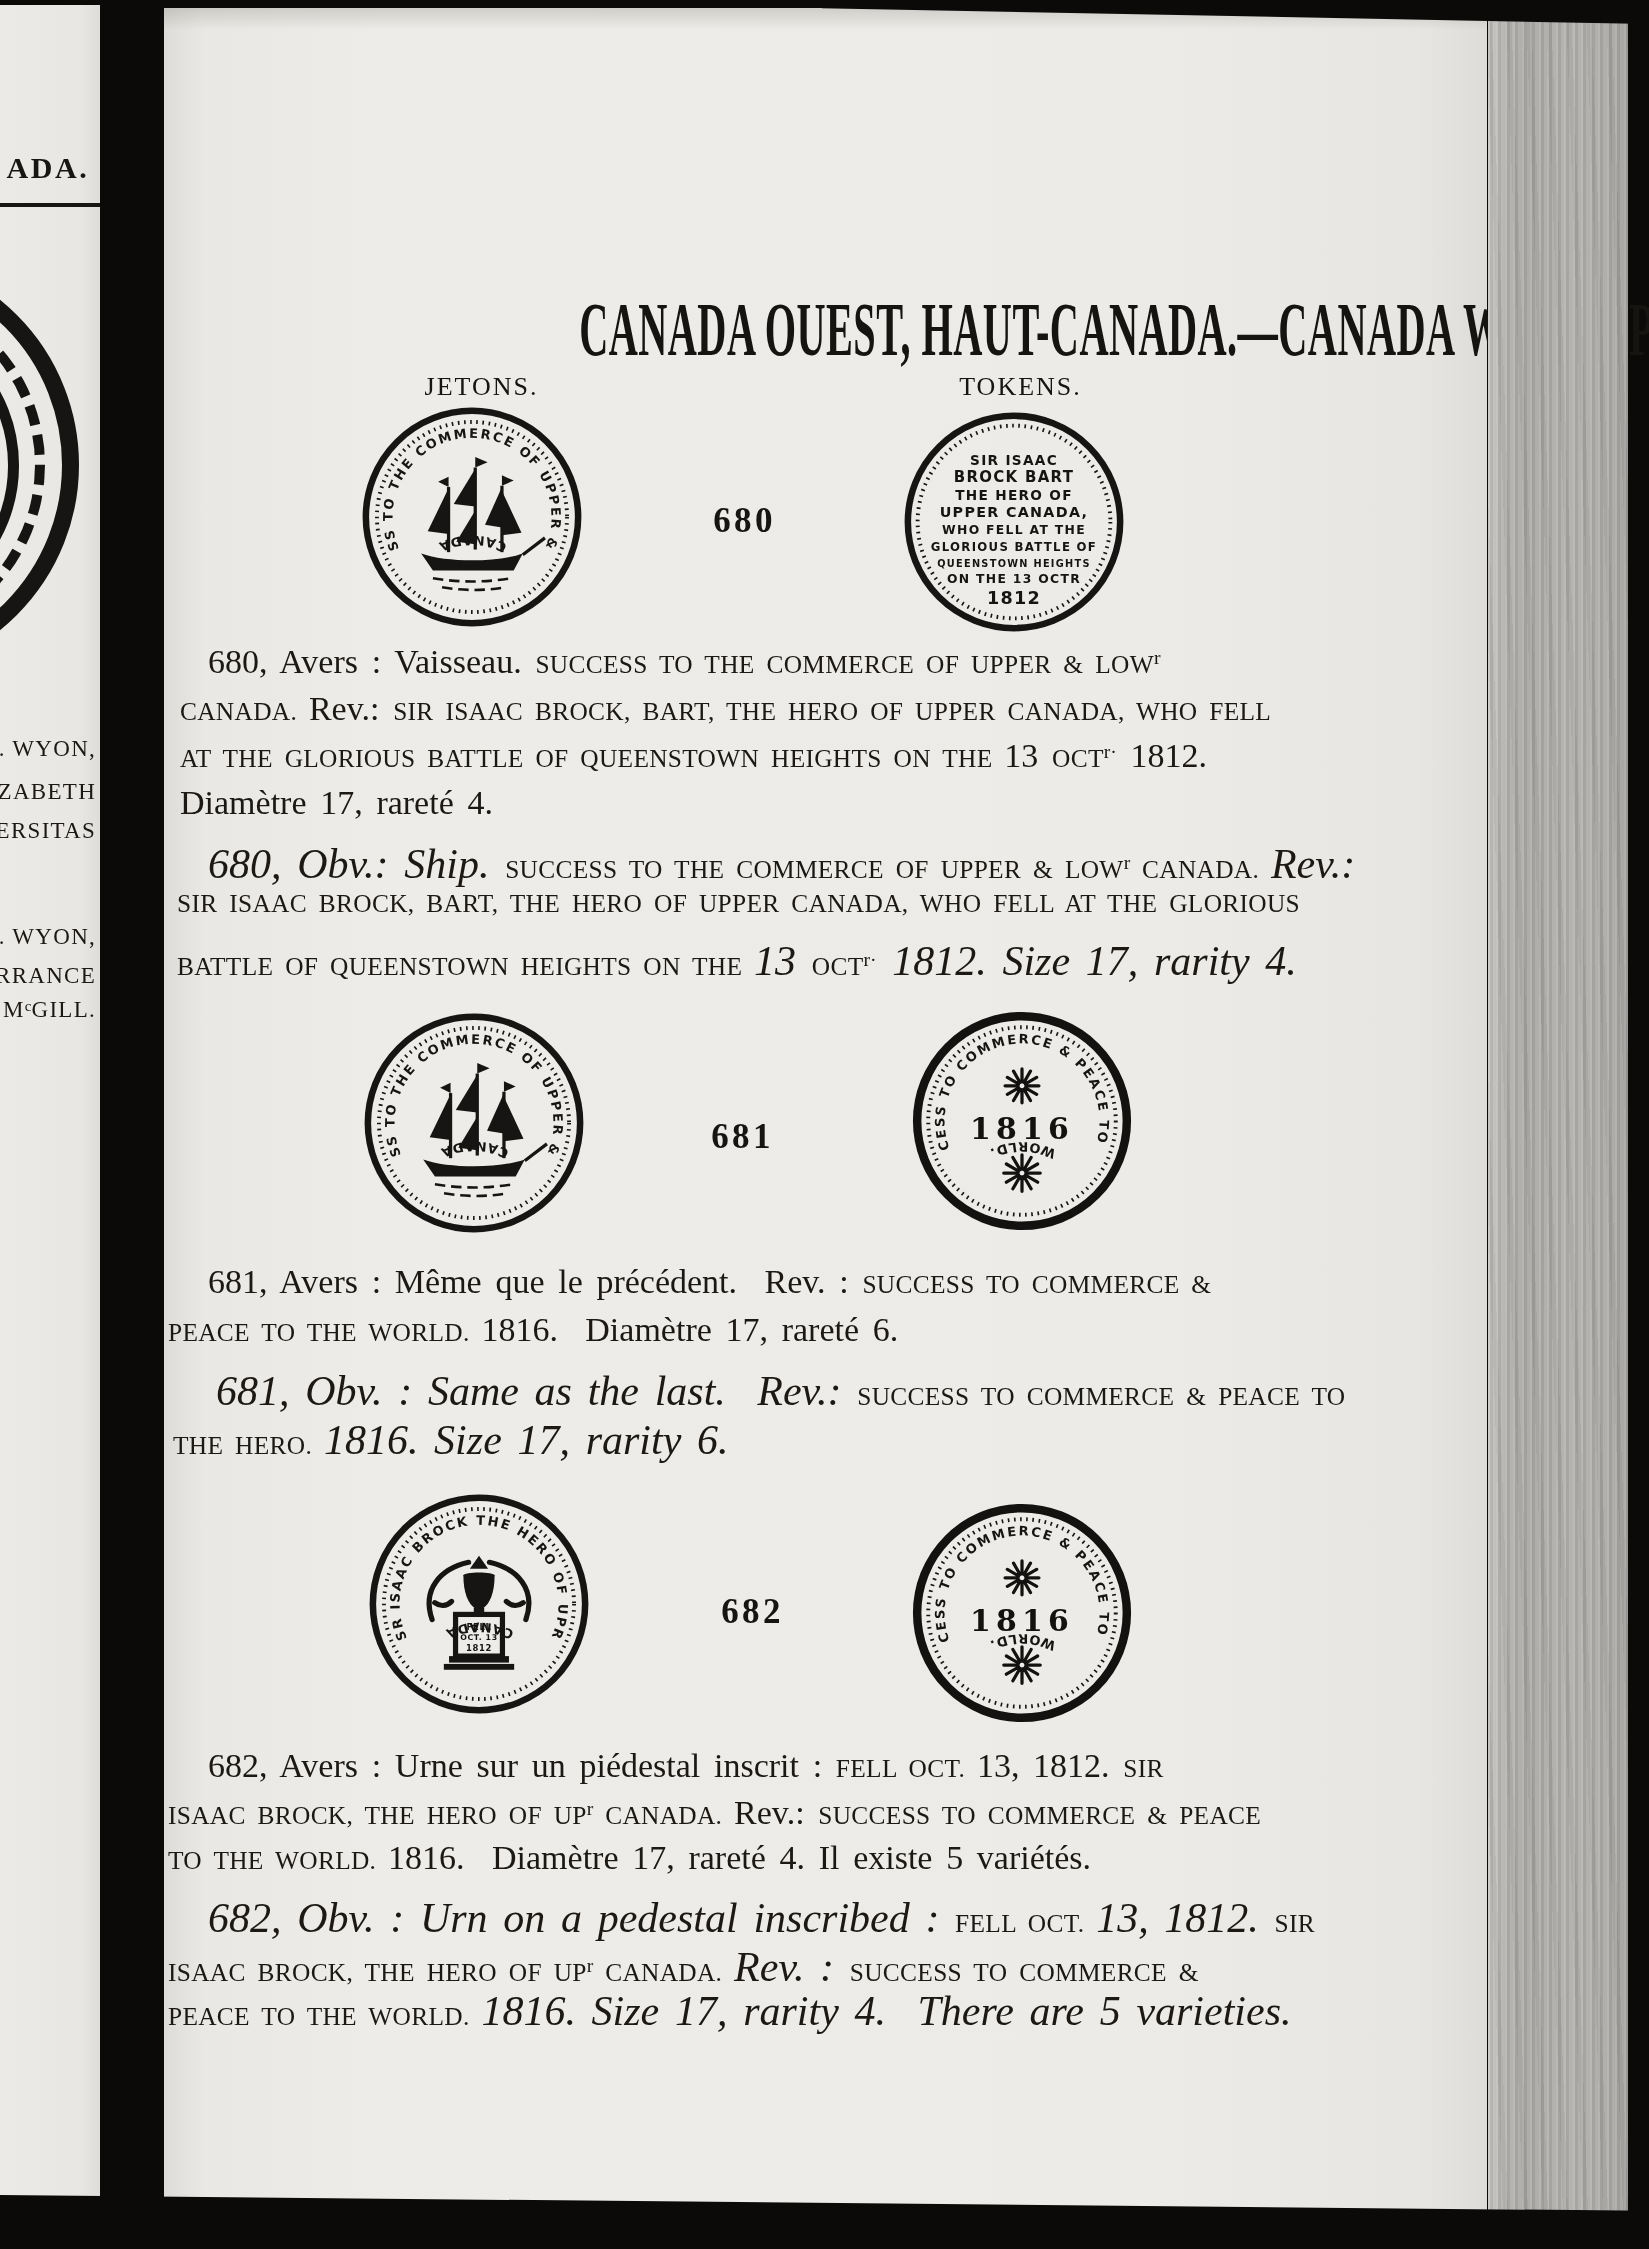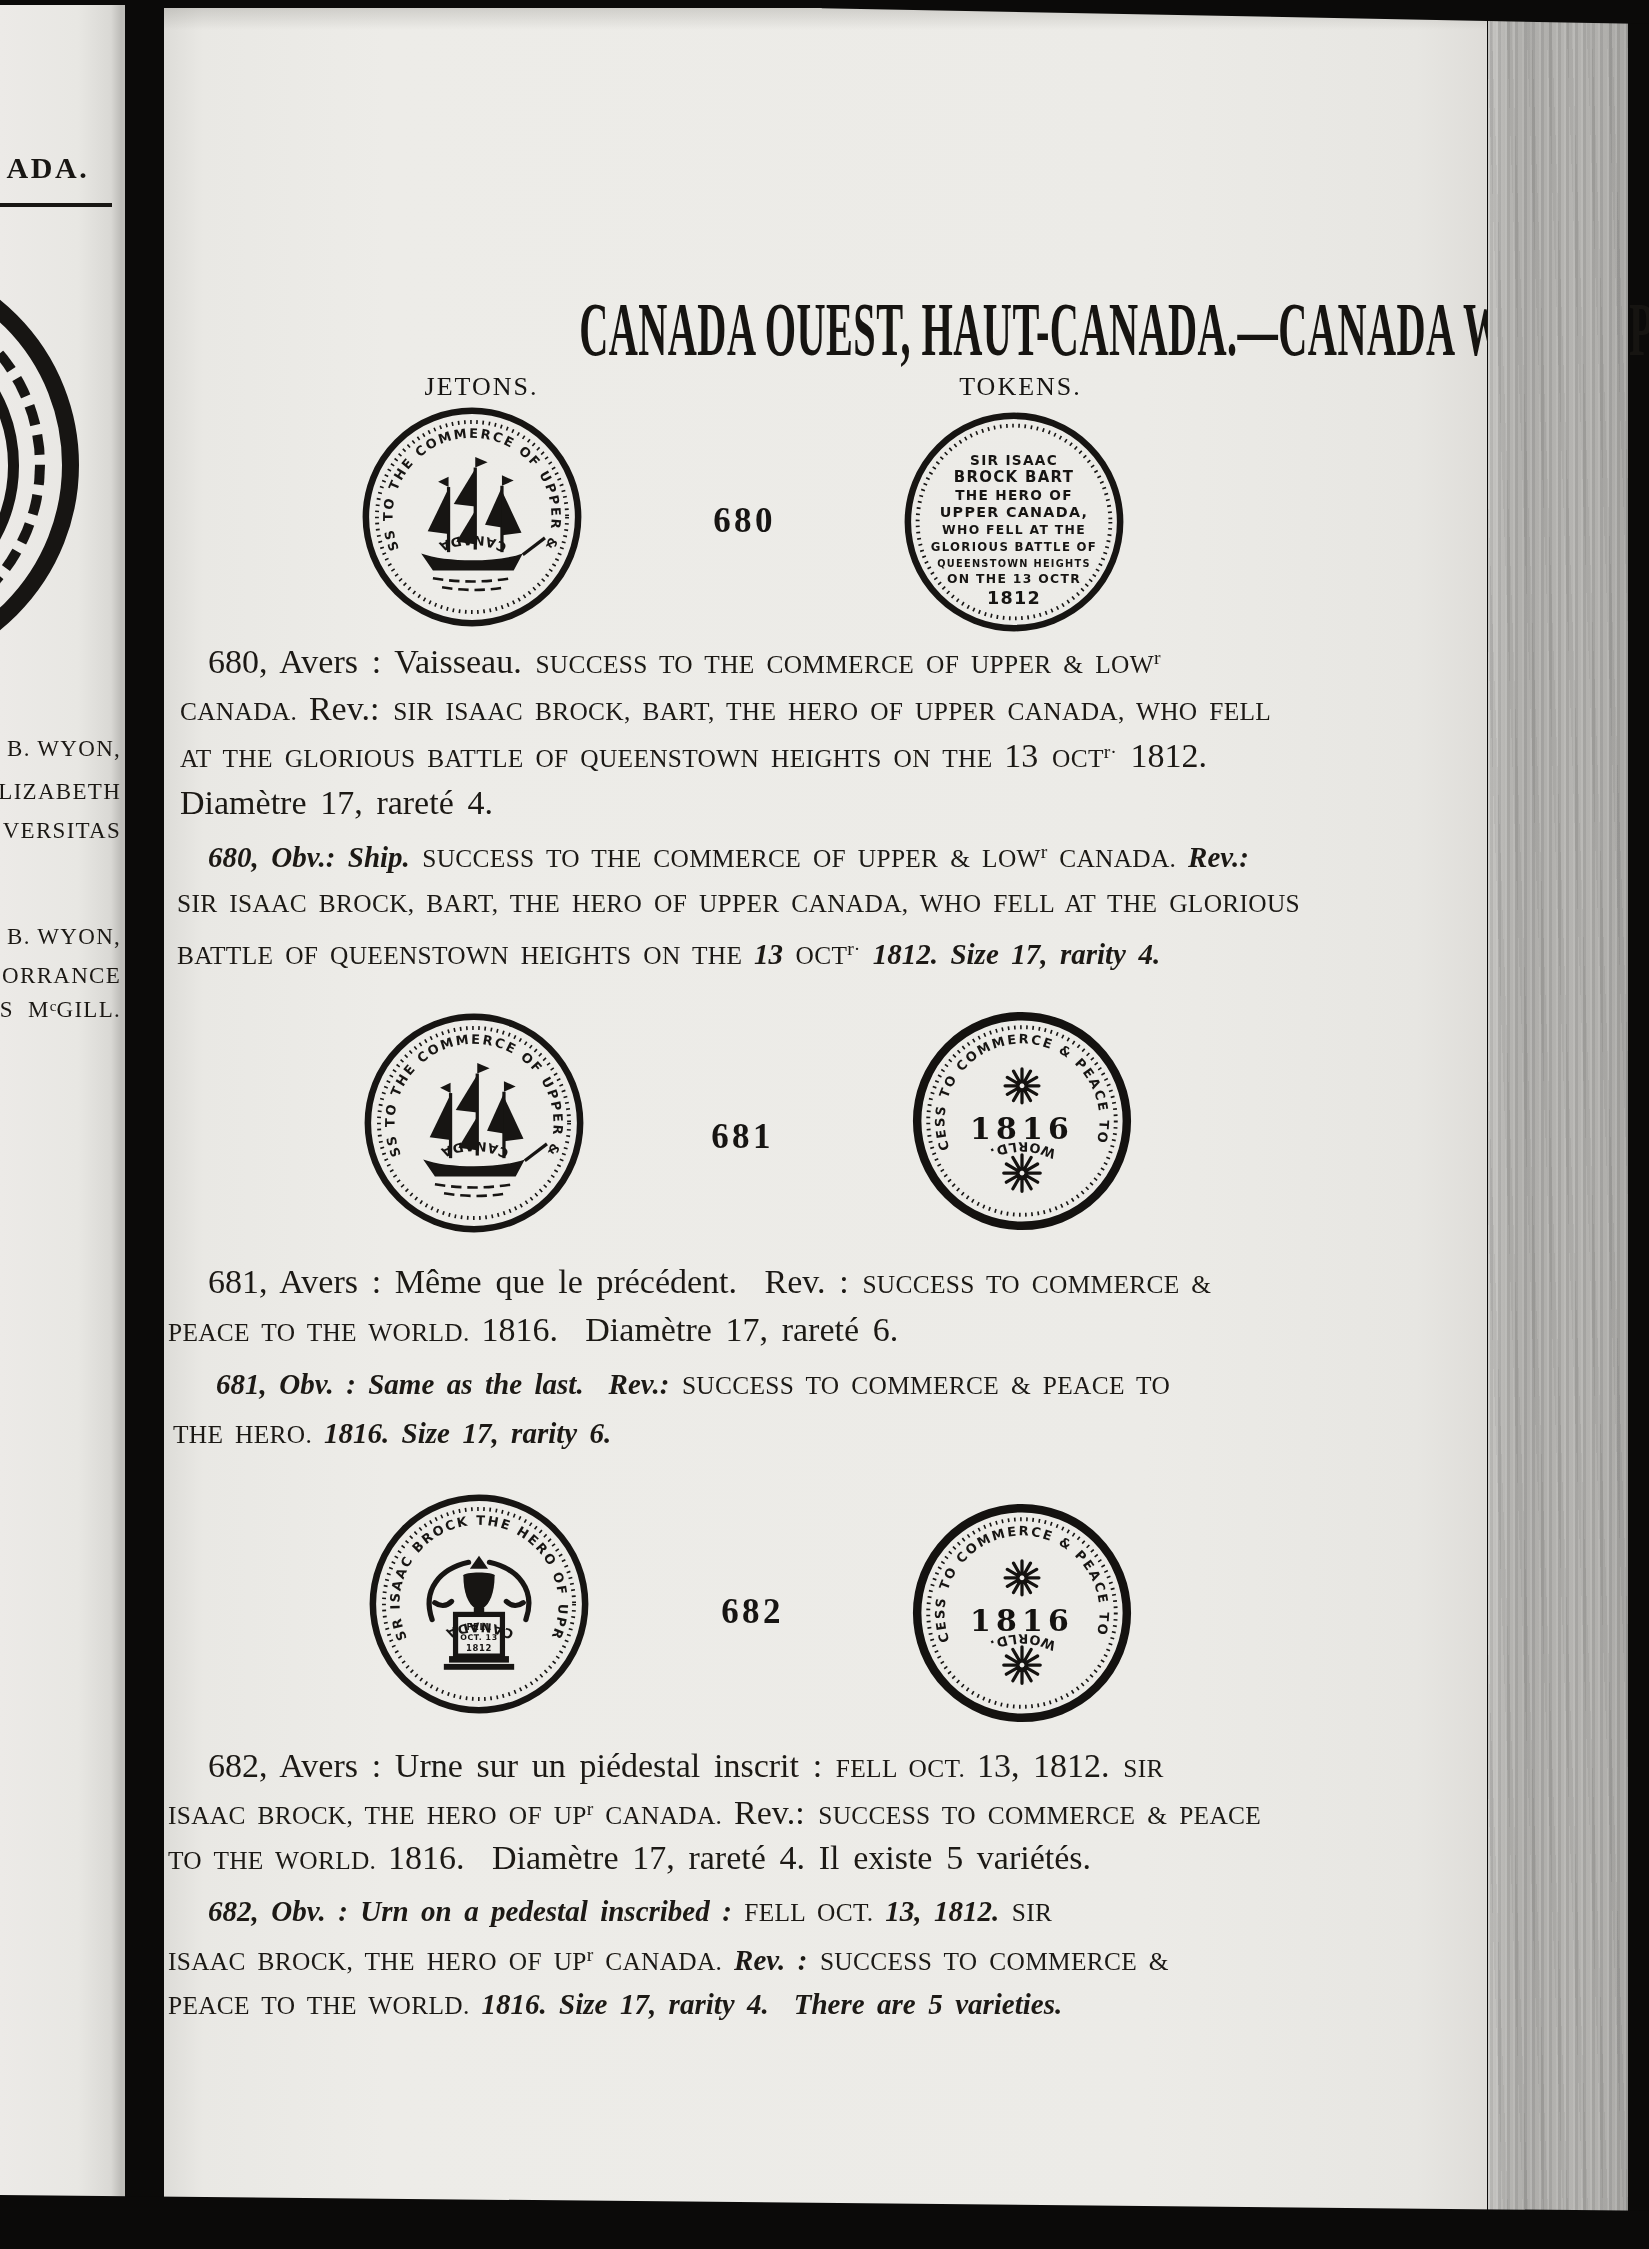--- a/index.html
+++ b/index.html
@@ -1,21 +1,21 @@
 <!DOCTYPE html>
 <html style="font-size:10.4px"><head>
 <meta charset="utf-8">
 <style>
   html,body{margin:0;padding:0;background:#000;}
   .scan{position:relative;width:1650px;height:2250px;background:#0b0a09;overflow:hidden;
         font-family:"Liberation Serif",serif;}
 
   
-  .facing-strip{position:absolute;left:0;top:5.2px;width:114px;height:2193px;overflow:hidden;
-    background:linear-gradient(90deg,#eceae7 0,#e8e7e3 78px,#d9d8d4 111px,#bdbcb8 121px);padding-left:11px;}
+  .facing-strip{position:absolute;left:0;top:5.2px;width:100px;height:2193px;overflow:hidden;
+    background:linear-gradient(90deg,#eceae7 0,#e8e7e3 78px,#d9d8d4 111px,#bdbcb8 121px);}
   .page-bg{position:absolute;left:164px;top:7.8px;width:1323px;height:2206px;
     background:
       linear-gradient(180deg,rgba(120,118,112,.25) 0,rgba(0,0,0,0) 22px),
       linear-gradient(90deg,#dddcd8 0,#e9e8e4 39px,#edecE8 222px,#ecebe7 979px,#e7e6e2 1253px,#dedcd8 1323px);}
   .fore-edge{position:absolute;left:1488px;top:15.7px;width:140px;height:2198px;
     background:
       repeating-linear-gradient(90deg,rgba(255,255,255,.09) 0 2px,rgba(0,0,0,.08) 2px 4.6px,rgba(0,0,0,0) 4.6px 8.5px),
       repeating-linear-gradient(88deg,rgba(0,0,0,0) 0 15px,rgba(0,0,0,.05) 15px 20px),
       linear-gradient(90deg,#c9c8c5 0,#b7b6b3 17px,#aeadaa 40px,#b5b4b1 80px,#b0afac 119px,#a7a6a3 140px);}
   .top-black{position:absolute;left:822px;top:-17px;width:914px;height:34px;background:#0b0a09;transform:rotate(1.1deg);}
@@ -32,21 +32,21 @@
 
   
   .title-wrap{position:absolute;left:164px;top:285px;width:1323px;text-align:center;}
   .title-inner{display:inline-block;white-space:nowrap;font-weight:bold;font-size:65px;
                color:#161411;transform:scale(0.62,1.18);transform-origin:center top;letter-spacing:0.7px;}
   .colhead{position:absolute;font-size:26px;font-weight:normal;letter-spacing:2px;color:#171513;text-align:center;}
   .num{position:absolute;width:131px;text-align:center;font-size:35px;font-weight:bold;
        letter-spacing:3.3px;color:#171513;}
   .tl{position:absolute;color:#1c1915;white-space:pre;line-height:1;word-spacing:5.2px;}
   .seg-rm{font-size:34px;}
-  .seg-it{font-size:29px;font-style:italic;font-weight:bold;}
+  .seg-it{font-size:42px;font-style:italic;}
   .seg-sc{font-size:25.4px;letter-spacing:0.3px;}
   .seg-sup{font-size:19.6px;position:relative;top:-9px;}
   .seg-mg{font-size:23px;letter-spacing:1.3px;}
   .seg-msup{font-size:15px;position:relative;top:-6.5px;}
 
   
   .coin{position:absolute;}
   .cOuter{fill:none;stroke:#171513;stroke-width:10;}
   .cOuterB{fill:none;stroke:#141210;stroke-width:13;}
   .cDent{fill:none;stroke:#171513;stroke-width:6;stroke-dasharray:2.5 7;}

